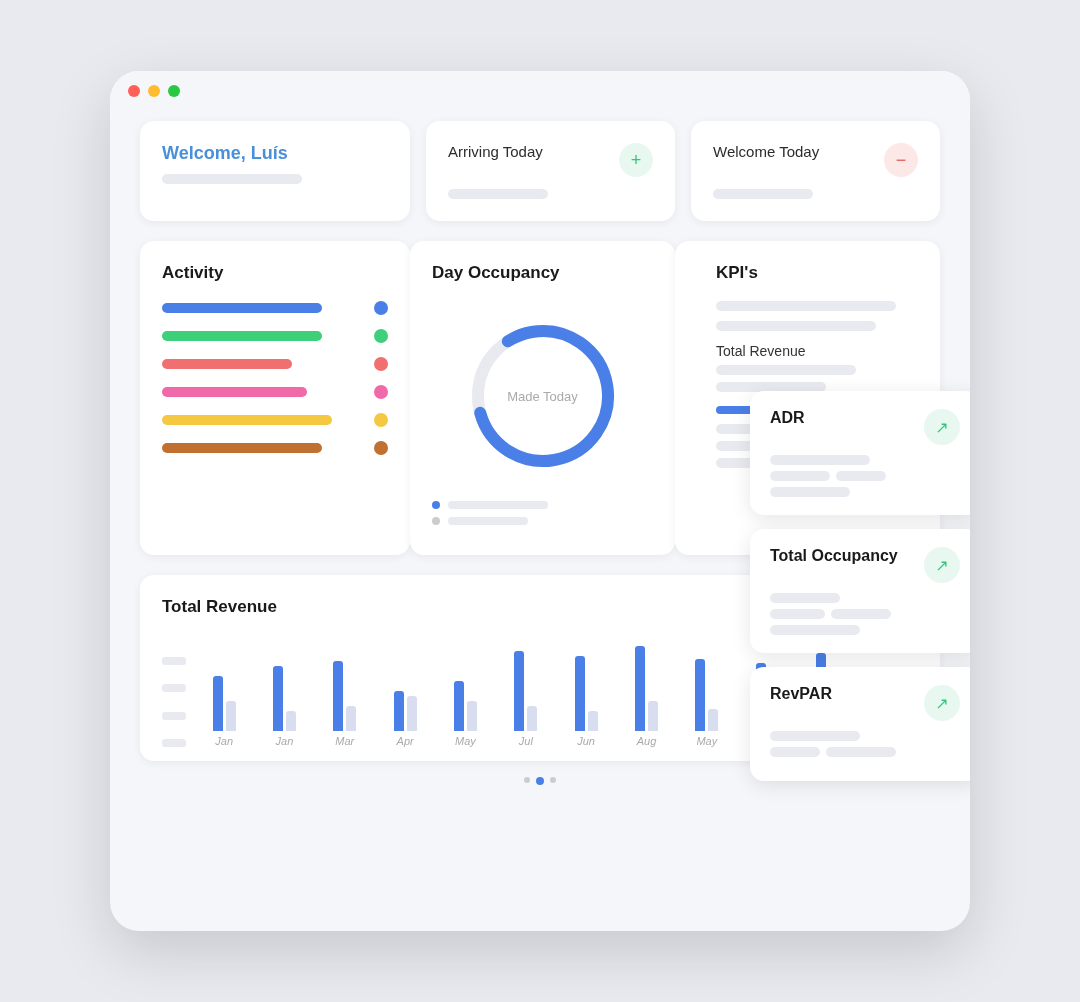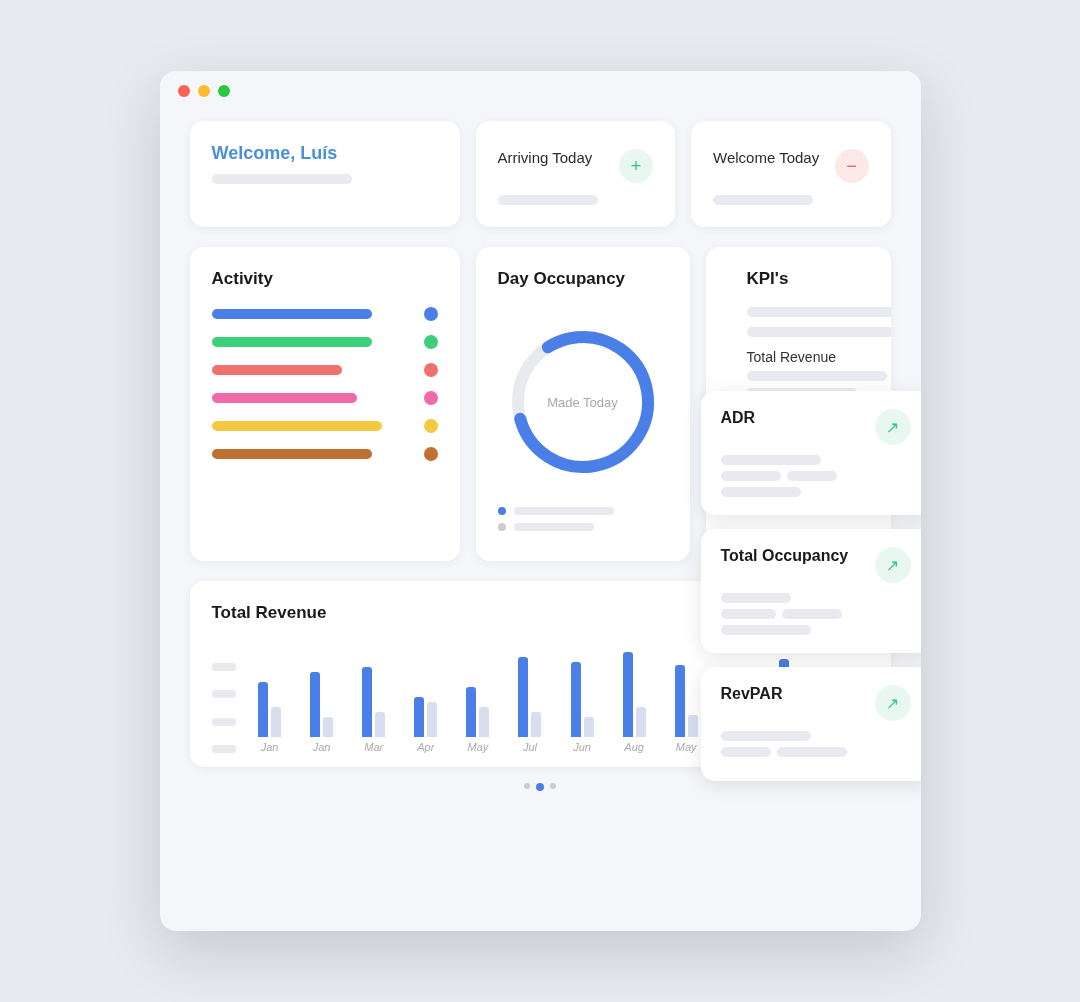--- a/index.html
+++ b/index.html
@@ -8,22 +8,22 @@
       font-family: -apple-system, BlinkMacSystemFont, 'Segoe UI', sans-serif;
       display: flex;
       justify-content: center;
       align-items: center;
       min-height: 100vh;
       padding: 20px;
     }
 
     .window {
       background: #f5f6fa;
-      border-radius: 16px;
-      width: 761px;
+      border-radius: 29px;
+      width: 860px;
       min-height: 860px;
       box-shadow: 0 20px 60px rgba(0,0,0,0.15);
       overflow: hidden;
       position: relative;
     }
 
     .title-bar {
       background: #f5f6fa;
       padding: 14px 18px;
       display: flex;
@@ -71,21 +71,20 @@
 
     .skeleton-short { width: 100px; }
     .skeleton-medium { width: 140px; }
     .skeleton-long { width: 180px; }
 
     .card-header {
       display: flex;
       justify-content: space-between;
       align-items: flex-start;
       margin-bottom: 12px;
-      margin-top: 6px;
     }
 
     .card-title {
       font-size: 15px;
       font-weight: 500;
       color: #2c2c2c;
     }
 
     .icon-circle {
       width: 34px;
@@ -98,21 +97,20 @@
       font-weight: 300;
     }
 
     .icon-green { background: #e8f8f0; color: #2ec87a; }
     .icon-red { background: #fde8e8; color: #e05a5a; }
 
     
     .middle-row {
       display: grid;
       grid-template-columns: 270px 1fr 1fr;
-      gap: 16px;
       margin-bottom: 20px;
     }
 
     .section-title {
       font-size: 17px;
       font-weight: 700;
       color: #1a1a1a;
       margin-bottom: 18px;
     }
 

